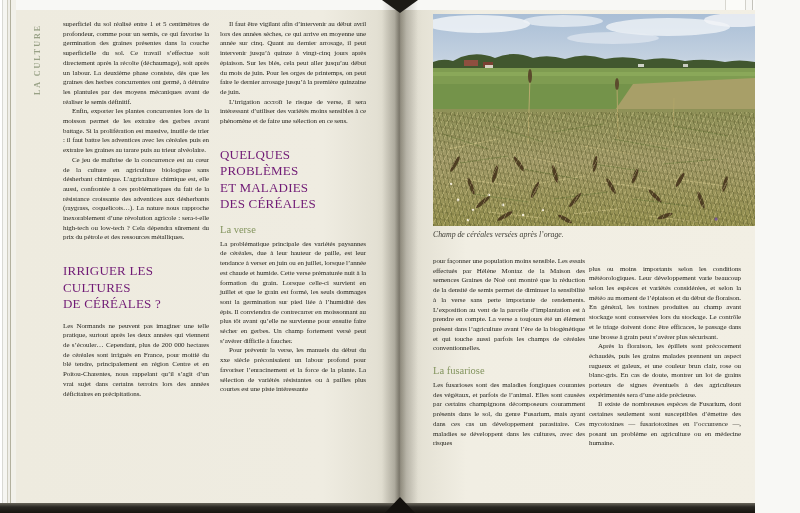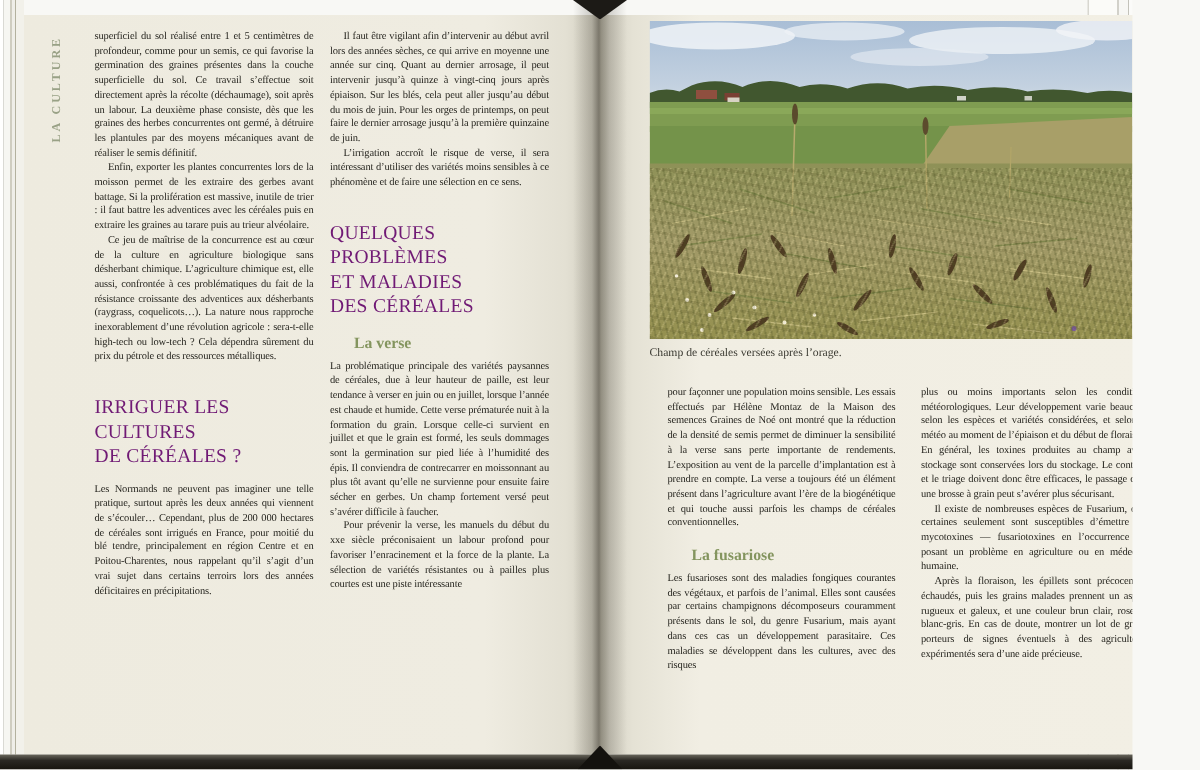--- a/index.html
+++ b/index.html
@@ -59,59 +59,59 @@
   .spine-label{
     position:absolute;left:33px;top:95px;width:82px;
     transform:rotate(-90deg);transform-origin:0 0;
     font-size:8px;font-weight:bold;letter-spacing:2px;
     color:#99a186;white-space:nowrap;
   }
 
   
   .cols{position:absolute;display:flex;}
   .cols-left{left:63px;top:20px;width:303px;gap:11px;}
-  .cols-right{left:445px;top:257px;width:314px;gap:17px;}
+  .cols-right{left:433px;top:257px;width:314px;gap:4px;align-items:flex-end;}
   .col{flex:0 0 auto;}
   .cols-left .col{width:146px;}
   .cols-right .col{width:152px;}
 
   .col p{
     margin:0;
     font-size:7px;line-height:9.7px;letter-spacing:-0.1px;
     text-align:justify;
   }
   .col p.ind{text-indent:9px;}
 
   h2.sec{
     margin:20px 0 9px 0;
     font-size:13px;line-height:16.5px;font-weight:normal;
     letter-spacing:.2px;color:#701a75;white-space:pre-line;
   }
   h3.sub{
-    margin:11px 0 4px 16px;
-    font-size:10.5px;line-height:12px;font-weight:bold;color:#84955f;
+    margin:11px 0 4px 0;
+    font-size:10.5px;line-height:12px;font-weight:normal;color:#84955f;
   }
 
   
   .photo{
     position:absolute;left:433px;top:14px;width:322px;height:212px;
     overflow:hidden;
   }
   .photo svg{display:block;}
   .photo-texture{
     position:absolute;left:0;top:46%;width:100%;height:54%;
     background:
       repeating-linear-gradient(78deg,rgba(72,78,34,.32) 0 1px,transparent 1px 4px),
       repeating-linear-gradient(-62deg,rgba(228,216,160,.28) 0 1px,transparent 1px 5px),
       repeating-linear-gradient(10deg,rgba(90,85,40,.18) 0 2px,transparent 2px 7px);
     pointer-events:none;
   }
   .caption{
     position:absolute;left:433px;top:230px;width:322px;
-    font-size:7.8px;color:#3c3b33;letter-spacing:0;
+    font-style:italic;font-size:7.8px;color:#3c3b33;letter-spacing:0;
   }
 
   .pagenum{
     position:absolute;top:475px;font-size:7.5px;color:#33322c;
     text-align:center;letter-spacing:.5px;margin-top:27px;
   }
   .pagenum-left{left:63px;width:303px;}
   .pagenum-right{left:433px;width:314px;}
 </style>
 </head>
@@ -259,22 +259,22 @@
   <div class="caption">Champ de céréales versées après l’orage.</div>
 
   <div class="cols cols-right">
     <div class="col">
       <p>pour façonner une population moins sensible. Les essais effectués par Hélène Montaz de la Maison des semences Graines de Noé ont montré que la réduction de la densité de semis permet de diminuer la sensibilité à la verse sans perte importante de rendements. L’exposition au vent de la parcelle d’implantation est à prendre en compte. La verse a toujours été un élément présent dans l’agriculture avant l’ère de la biogénétique et qui touche aussi parfois les champs de céréales conventionnelles.</p>
       <h3 class="sub">La fusariose</h3>
       <p>Les fusarioses sont des maladies fongiques courantes des végétaux, et parfois de l’animal. Elles sont causées par certains champignons décomposeurs couramment présents dans le sol, du genre Fusarium, mais ayant dans ces cas un développement parasitaire. Ces maladies se développent dans les cultures, avec des risques</p>
     </div>
     <div class="col">
       <p>plus ou moins importants selon les conditions météorologiques. Leur développement varie beaucoup selon les espèces et variétés considérées, et selon la météo au moment de l’épiaison et du début de floraison. En général, les toxines produites au champ avant stockage sont conservées lors du stockage. Le contrôle et le triage doivent donc être efficaces, le passage dans une brosse à grain peut s’avérer plus sécurisant.</p>
+      <p class="ind">Après la floraison, les épillets sont précocement échaudés, puis les grains malades prennent un aspect rugueux et galeux, et une couleur brun clair, rose ou blanc-gris. En cas de doute, montrer un lot de grains porteurs de signes éventuels à des agriculteurs expérimentés sera d’une aide précieuse.</p>
       <p class="ind">Il existe de nombreuses espèces de Fusarium, dont certaines seulement sont susceptibles d’émettre des mycotoxines — fusariotoxines en l’occurrence —, posant un problème en agriculture ou en médecine humaine.</p>
-      <p class="ind">Après la floraison, les épillets sont précocement échaudés, puis les grains malades prennent un aspect rugueux et galeux, et une couleur brun clair, rose ou blanc-gris. En cas de doute, montrer un lot de grains porteurs de signes éventuels à des agriculteurs expérimentés sera d’une aide précieuse.</p>
     </div>
   </div>
   <div class="pagenum pagenum-right">123</div>
 
   <div class="gutter"></div>
   <div class="notch-top"></div>
   <div class="bottom-edge"></div>
   <div class="notch-bottom"></div>
 
 </div>

